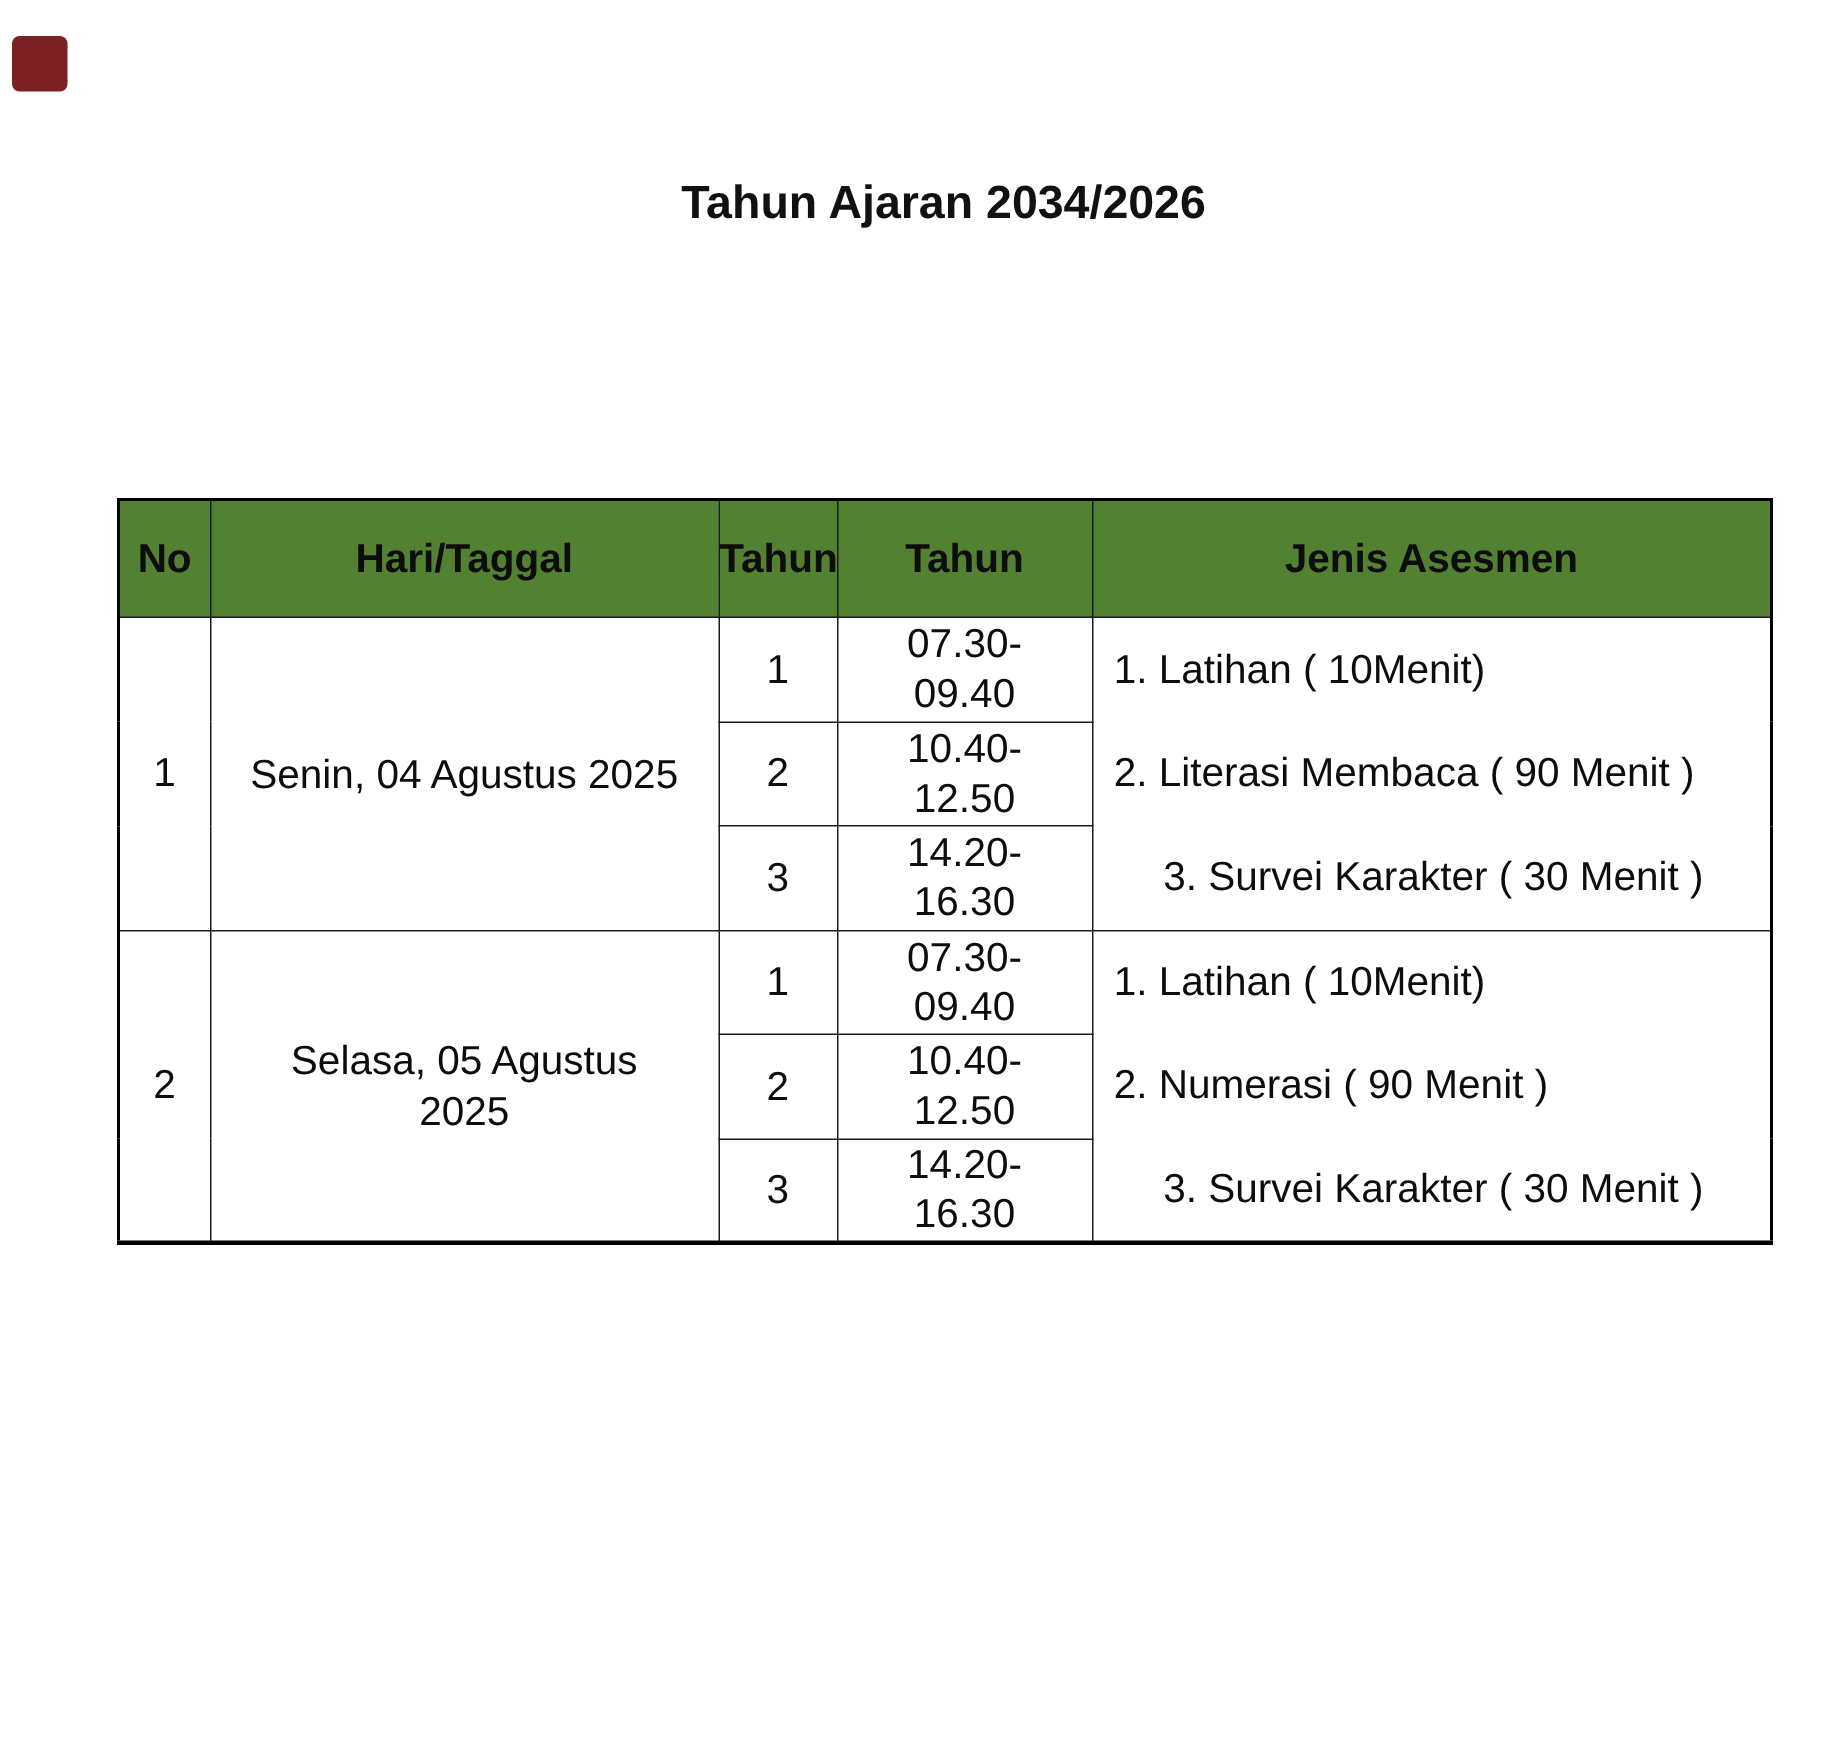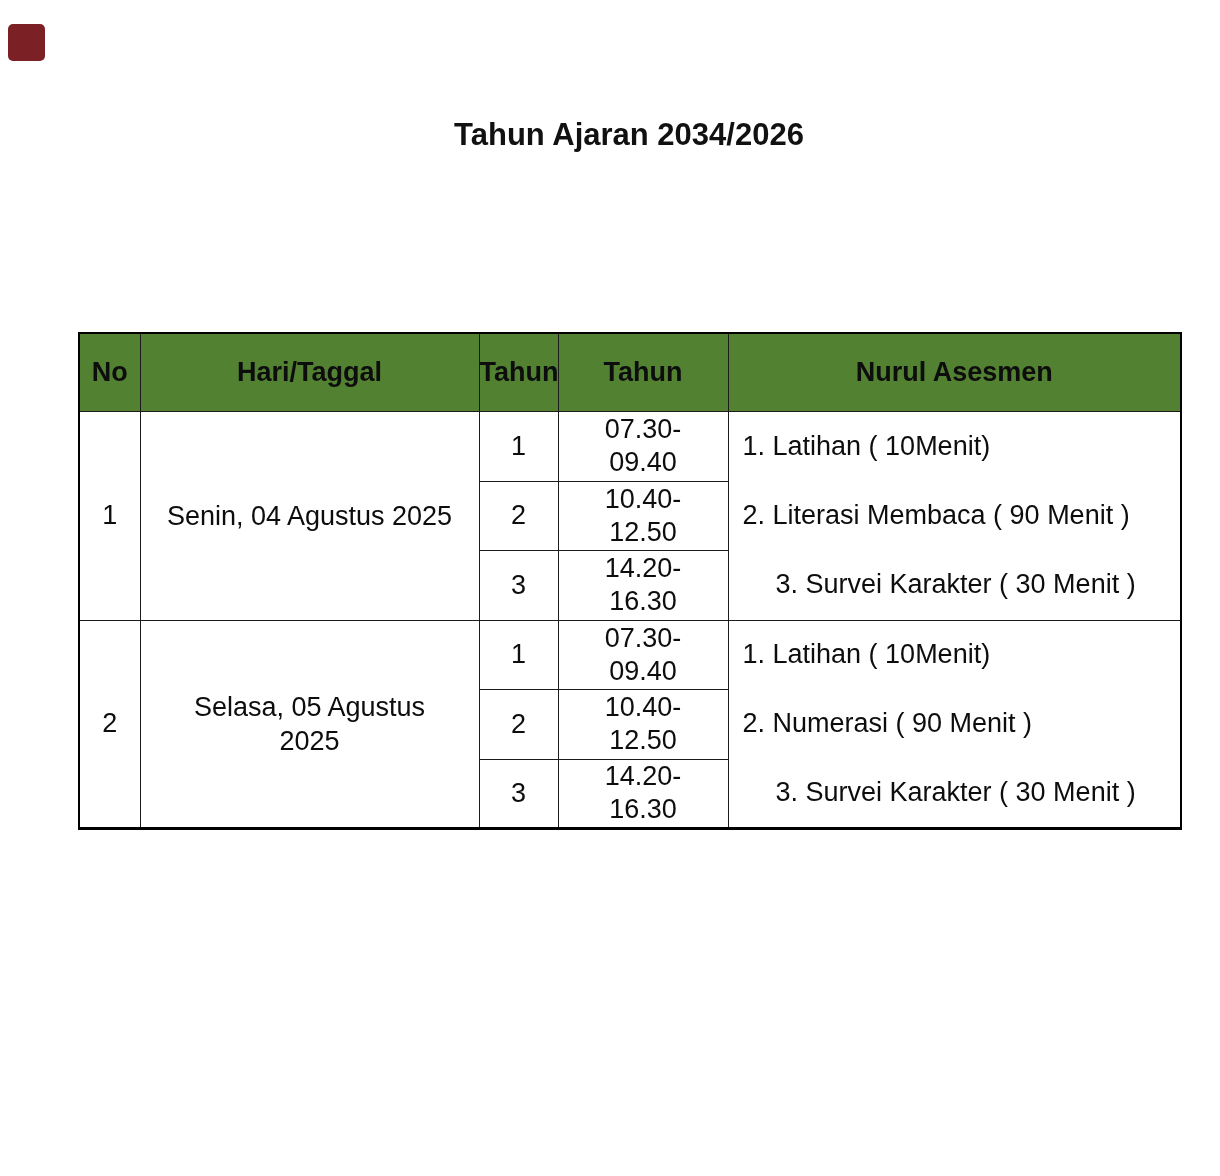--- a/index.html
+++ b/index.html
@@ -113,21 +113,21 @@
     <col style="width:79px">
     <col style="width:170px">
     <col style="width:453px">
   </colgroup>
   <thead>
     <tr>
       <th>No</th>
       <th>Hari/Taggal</th>
       <th>Tahun</th>
       <th>Tahun</th>
-      <th>Nurul Asesmen</th>
+      <th>Jenis Asesmen</th>
     </tr>
   </thead>
   <tbody>
 
     <tr class="subrow">
       <td rowspan="3">1</td>
       <td rowspan="3" class="hari-cell">Senin, 04 Agustus 2025</td>
       <td>1</td>
       <td class="waktu-cell">07.30-
 09.40</td>

